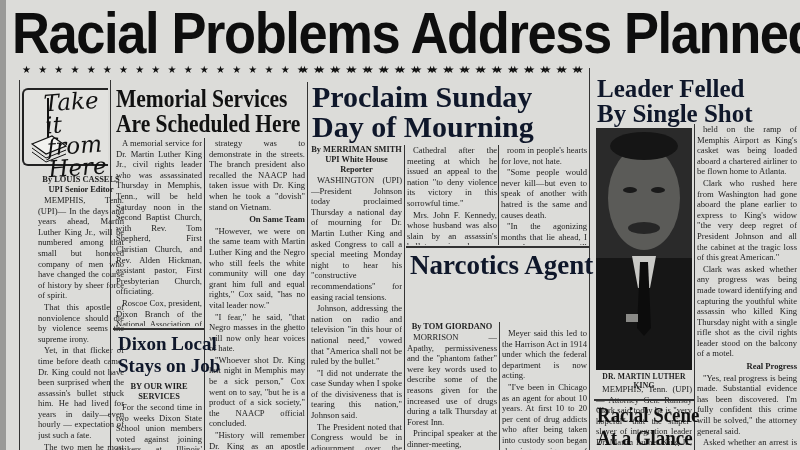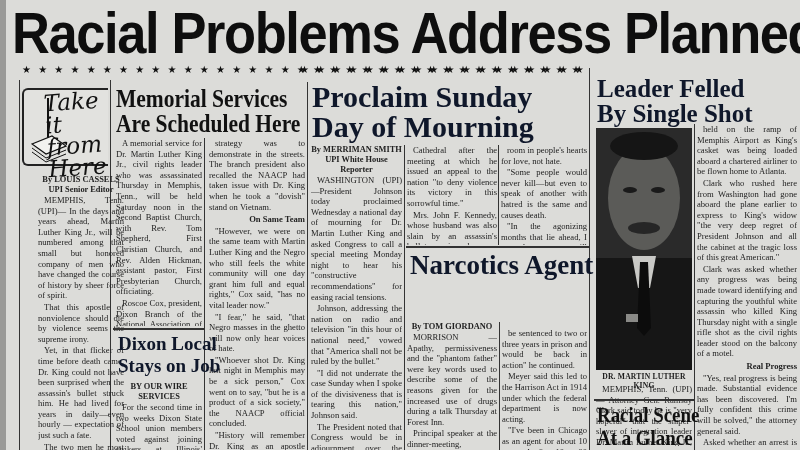--- a/index.html
+++ b/index.html
@@ -150,21 +150,21 @@
   </div>
 
   <div class="hl-italic" style="left:312px; top:82px; font-size:30px; line-height:30px; white-space:nowrap;">
     <div>Proclaim Sunday</div>
     <div>Day of Mourning</div>
   </div>
 
   <div class="col-text" style="left:311px; top:145px; width:91px; height:305px;">
     <div class="byline">By MERRIMAN SMITH</div>
     <div class="byline">UPI White House Reporter</div>
-    <p>WASHINGTON (UPI) —President Johnson today proclaimed Wednesday a national day of mourning for Dr. Martin Luther King and asked Congress to call a special meeting Monday night to hear his "constructive recommendations" for easing racial tensions.</p>
+    <p>WASHINGTON (UPI) —President Johnson today proclaimed Thursday a national day of mourning for Dr. Martin Luther King and asked Congress to call a special meeting Monday night to hear his "constructive recommendations" for easing racial tensions.</p>
     <p>Johnson, addressing the nation on radio and television "in this hour of national need," vowed that "America shall not be ruled by the bullet."</p>
     <p>"I did not underrate the case Sunday when I spoke of the divisiveness that is tearing this nation," Johnson said.</p>
     <p>The President noted that Congress would be in adjournment over the weekend but he hoped that a joint meeting of the House and Senate could be called no later than Monday at 9 p.m. EST.</p>
 
   </div>
   <div class="rule-v" style="left:404px; top:145px; height:305px;"></div>
 
   <div class="col-text" style="left:407px; top:145px; width:90px; height:100px;">
     <p>Cathedral after the meeting at which he issued an appeal to the nation "to deny violence its victory in this sorrowful time."</p>
     <p>Mrs. John F. Kennedy, whose husband was also slain by an assassin's bullet, issued an emotional appeal to the nation for an end to racial violence and hatred.</p>
@@ -186,21 +186,20 @@
   </div>
 
   <div class="col-text" style="left:407px; top:322px; width:90px; height:128px;">
     <div class="byline">By TOM GIORDANO</div>
     <p>MORRISON — Apathy, permissiveness and the "phantom father" were key words used to describe some of the reasons given for the increased use of drugs during a talk Thursday at Forest Inn.</p>
     <p>Principal speaker at the dinner-meeting, sponsored by the Rock River Valley Shrine club, was Vernon Don Meyer, Chicago, an agent for the U.S. Treasury Departments' Bureau of Narcotics.</p>
 
   </div>
   <div class="rule-v" style="left:499px; top:322px; height:128px;"></div>
   <div class="col-text" style="left:502px; top:328px; width:85px; height:122px;">
-    <p>be sentenced to two or three years in prison and would be back in action" he continued.</p>
     <p>Meyer said this led to the Harrison Act in 1914 under which the federal department is now acting.</p>
     <p>"I've been in Chicago as an agent for about 10 years. At first 10 to 20 per cent of drug addicts who after being taken into custody soon began showing signs of withdrawal, now that figure has decreased to three to seven per cent," he asserted.</p>
 
   </div>
 
   <div class="hl-italic" style="left:597px; top:76px; font-size:25px; line-height:25px; white-space:nowrap;">
     <div>Leader Felled</div>
     <div>By Single Shot</div>
   </div>
 

